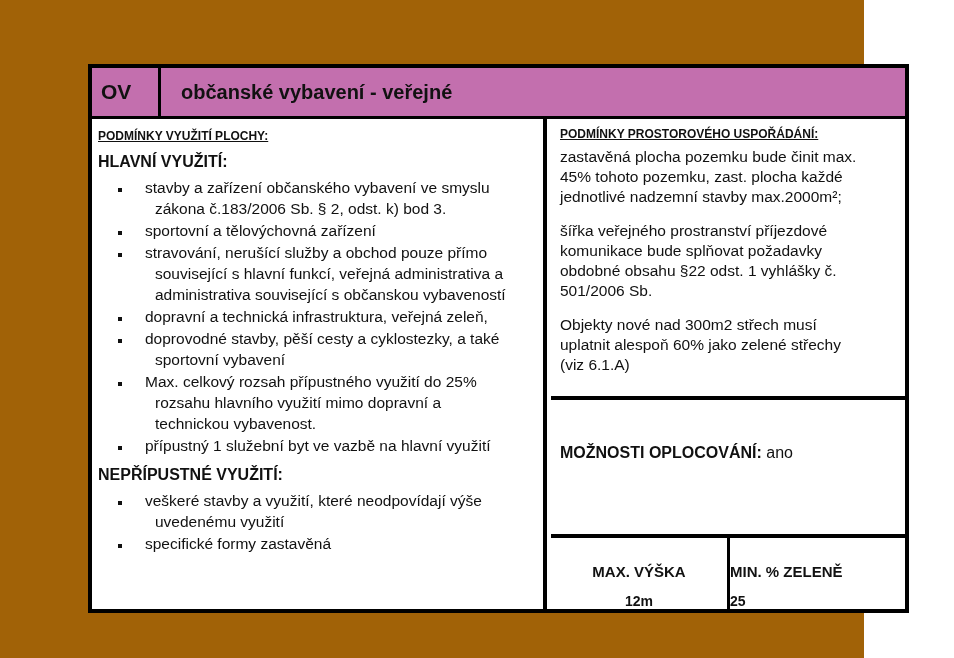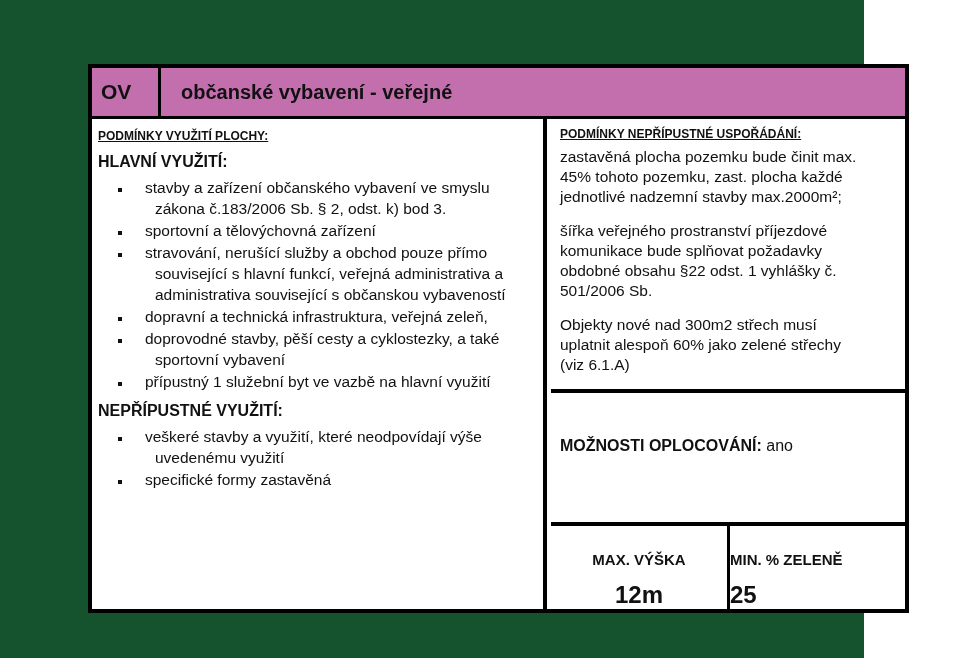--- a/index.html
+++ b/index.html
@@ -8,21 +8,21 @@
     font-family: "Liberation Sans", sans-serif;
     color: #111111;
     width: 954px;
     height: 658px;
     overflow: hidden;
   }
   .canvas {
     position: relative;
     width: 864px;
     height: 658px;
-    background: #14532d;
+    background: #a16207;
   }
   .sheet {
     position: absolute;
     left: 88px;
     top: 64px;
     width: 821px;
     height: 549px;
     border: 4px solid #000000;
     background: #ffffff;
   }
@@ -132,21 +132,21 @@
   .fence-line { font-size: 16px; }
   .fence-label { font-weight: bold; }
   .fence-value { font-weight: normal; }
   .bc-label {
     font-weight: bold;
     font-size: 15px;
     margin-top: 25px;
   }
   .bc-value {
     font-weight: bold;
-    font-size: 24px;
+    font-size: 14px;
     margin-top: 13px;
   }
 </style>
 </head>
 <body>
 
 <div class="canvas">
   <div class="sheet">
 
     <div class="header-row">
@@ -177,41 +177,42 @@
       <div class="li">
         <span class="dot"></span>
         <span class="li-text">dopravní a technická infrastruktura, veřejná zeleň,</span>
       </div>
       <div class="li">
         <span class="dot"></span>
         <span class="li-text">doprovodné stavby, pěší cesty a cyklostezky, a také sportovní vybavení</span>
       </div>
       <div class="li">
         <span class="dot"></span>
+        <span class="li-text">Max. celkový rozsah přípustného využití do 25% rozsahu hlavního využití mimo dopravní a technickou vybavenost.</span>
       </div>
       <div class="li">
         <span class="dot"></span>
         <span class="li-text">přípustný 1 služební byt ve vazbě na hlavní využití</span>
       </div>
 
       <div class="section-head">NEPŘÍPUSTNÉ VYUŽITÍ:</div>
       <div class="li">
         <span class="dot"></span>
         <span class="li-text">veškeré stavby a využití, které neodpovídají výše uvedenému využití</span>
       </div>
       <div class="li">
         <span class="dot"></span>
         <span class="li-text">specifické formy zastavěná</span>
       </div>
     </div>
 
     <div class="right-panel">
 
       <div class="rp-row1">
-        <div class="panel-title">PODMÍNKY NEPŘÍPUSTNÉ USPOŘÁDÁNÍ:</div>
+        <div class="panel-title">PODMÍNKY PROSTOROVÉHO USPOŘÁDÁNÍ:</div>
         <div class="rp-par">zastavěná plocha pozemku bude činit max. 45% tohoto pozemku, zast. plocha každé jednotlivé nadzemní stavby max.2000m²;</div>
         <div class="rp-par">šířka veřejného prostranství příjezdové komunikace bude splňovat požadavky obdobné obsahu §22 odst. 1 vyhlášky č. 501/2006 Sb.</div>
         <div class="rp-par">Objekty nové nad 300m2 střech musí uplatnit alespoň 60% jako zelené střechy (viz 6.1.A)</div>
       </div>
 
       <div class="rp-row2">
         <div class="fence-line">
           <span class="fence-label">MOŽNOSTI OPLOCOVÁNÍ:</span>
           <span class="fence-value">ano</span>
         </div>

